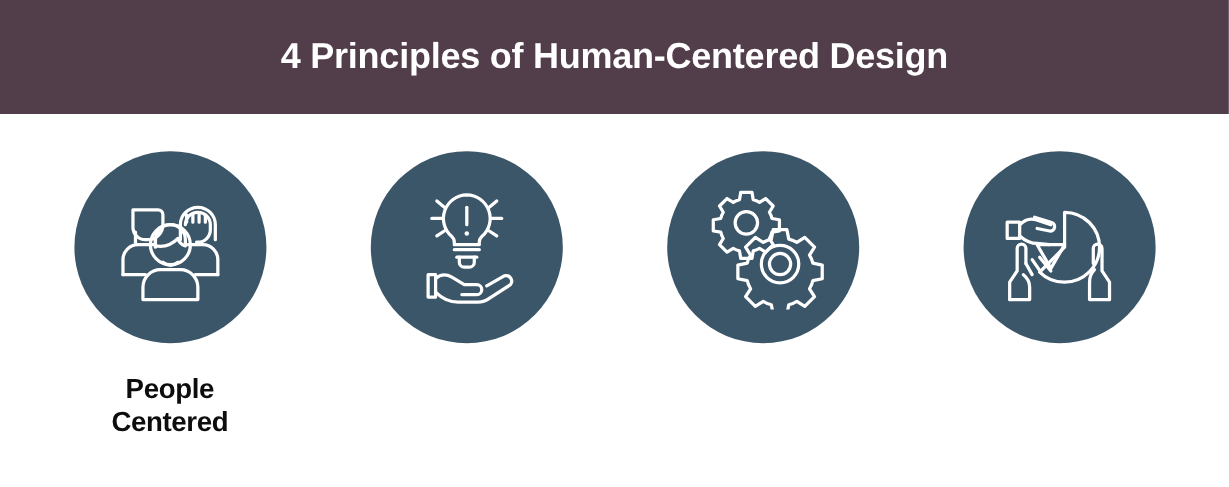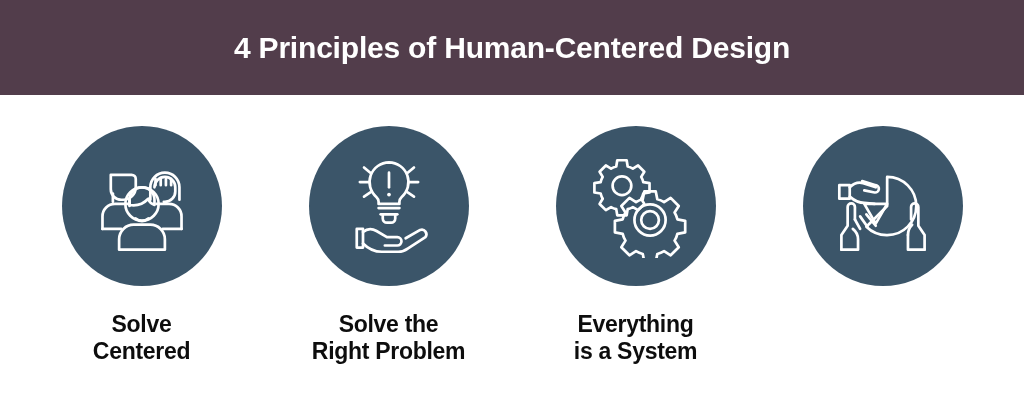--- a/index.html
+++ b/index.html
@@ -114,21 +114,21 @@
           <path d="M88 72 v-12 a12 12 0 0 0 -12 -12 h-12"></path>
           <path d="M88 72 h-18"></path>
 
           <circle cx="50" cy="48" r="16"></circle>
           <path d="M38 44 a12 12 0 0 1 24 0 v5 a9 9 0 0 1 -6 -6 a20 20 0 0 1 -18 6 z"></path>
           <path d="M44 62 q6 5 12 0"></path>
 
           <path d="M28 92 v-10 a14 14 0 0 1 14 -14 h16 a14 14 0 0 1 14 14 v10 z"></path>
         </svg>
       </div>
-      <div class="card-label">Solve
+      <div class="card-label">People
 Centered</div>
     </div>
 
     <div class="card">
       <div class="icon-circle">
         <svg viewBox="0 0 100 100" fill="none" stroke="#ffffff" stroke-width="2.6" stroke-linecap="round" stroke-linejoin="round">
 
           <path d="M50 8 a19 19 0 0 1 12 33.5 a6 6 0 0 0 -2 4.5 v2 h-20 v-2 a6 6 0 0 0 -2 -4.5 A19 19 0 0 1 50 8 z"></path>
 
           <path d="M50 18 v14"></path>
@@ -143,38 +143,34 @@
           <path d="M26 13 l6 5"></path>
           <path d="M74 13 l-6 5"></path>
           <path d="M26 41 l6 -4"></path>
           <path d="M74 41 l-6 -4"></path>
 
           <path d="M19 72 h6 v18 h-6 z"></path>
           <path d="M25 75 q6 -5 13 -1 l10 6 h10 a4 4 0 0 1 0 8 h-12"></path>
           <path d="M25 86 q8 8 18 8 h16 q5 0 9 -3 l17 -11 a4.5 4.5 0 0 0 -5 -7 l-14 8"></path>
         </svg>
       </div>
-      <div class="card-label">Solve the
-Right Problem</div>
     </div>
 
     <div class="card">
       <div class="icon-circle">
         <svg viewBox="0 0 100 100" fill="none" stroke="#ffffff" stroke-width="2.6" stroke-linecap="round" stroke-linejoin="round">
 
           <path d="M32 6 h9 l1 6 a17 17 0 0 1 5 2 l5 -3 l6 6 l-3 5 a17 17 0 0 1 2 5 l6 1 v9 l-6 1 a17 17 0 0 1 -2 5 l3 5 l-6 6 l-5 -3 a17 17 0 0 1 -5 2 l-1 6 h-9 l-1 -6 a17 17 0 0 1 -5 -2 l-5 3 l-6 -6 l3 -5 a17 17 0 0 1 -2 -5 l-6 -1 v-9 l6 -1 a17 17 0 0 1 2 -5 l-3 -5 l6 -6 l5 3 a17 17 0 0 1 5 -2 z"></path>
           <circle cx="36.5" cy="30.5" r="9"></circle>
 
           <path d="M58 36 h11 l1.5 7.5 a21 21 0 0 1 6.5 2.7 l6.3 -4 l7.8 7.8 l-4 6.3 a21 21 0 0 1 2.7 6.5 l7.5 1.5 v11 l-7.5 1.5 a21 21 0 0 1 -2.7 6.5 l4 6.3 l-7.8 7.8 l-6.3 -4 a21 21 0 0 1 -6.5 2.7 l-1.5 7.5 h-11 l-1.5 -7.5 a21 21 0 0 1 -6.5 -2.7 l-6.3 4 l-7.8 -7.8 l4 -6.3 a21 21 0 0 1 -2.7 -6.5 l-7.5 -1.5 v-11 l7.5 -1.5 a21 21 0 0 1 2.7 -6.5 l-4 -6.3 l7.8 -7.8 l6.3 4 a21 21 0 0 1 6.5 -2.7 z"></path>
           <circle cx="63.5" cy="63.5" r="15"></circle>
           <circle cx="63.5" cy="63.5" r="8.5"></circle>
         </svg>
       </div>
-      <div class="card-label">Everything
-is a System</div>
     </div>
 
     <div class="card">
       <div class="icon-circle">
         <svg viewBox="0 0 100 100" fill="none" stroke="#ffffff" stroke-width="2.6" stroke-linecap="round" stroke-linejoin="round">
 
           <path d="M54 22 a28 28 0 0 1 0 56 a28 28 0 0 1 -20 -8 l20 -20 z"></path>
 
           <path d="M8 30 h10 v13 h-10 z"></path>
           <path d="M18 32 q6 -6 13 -4 l12 4"></path>

